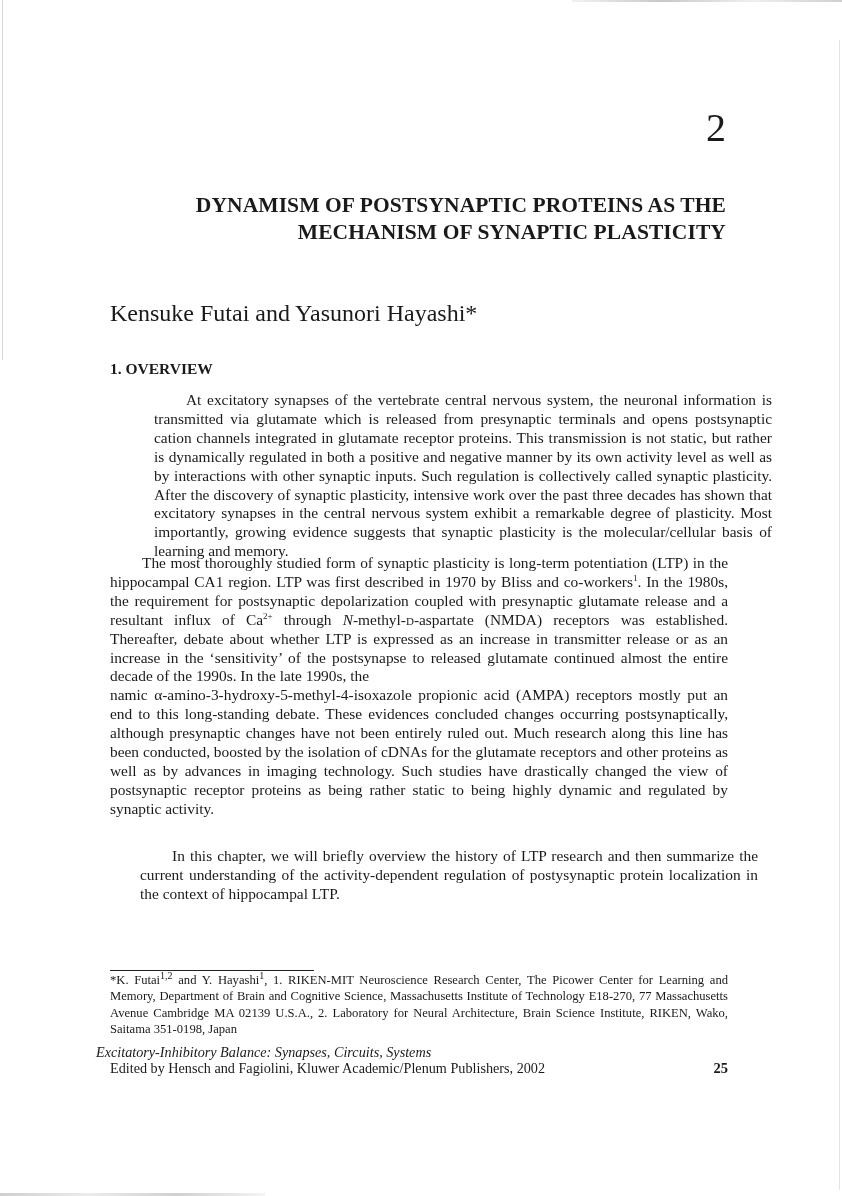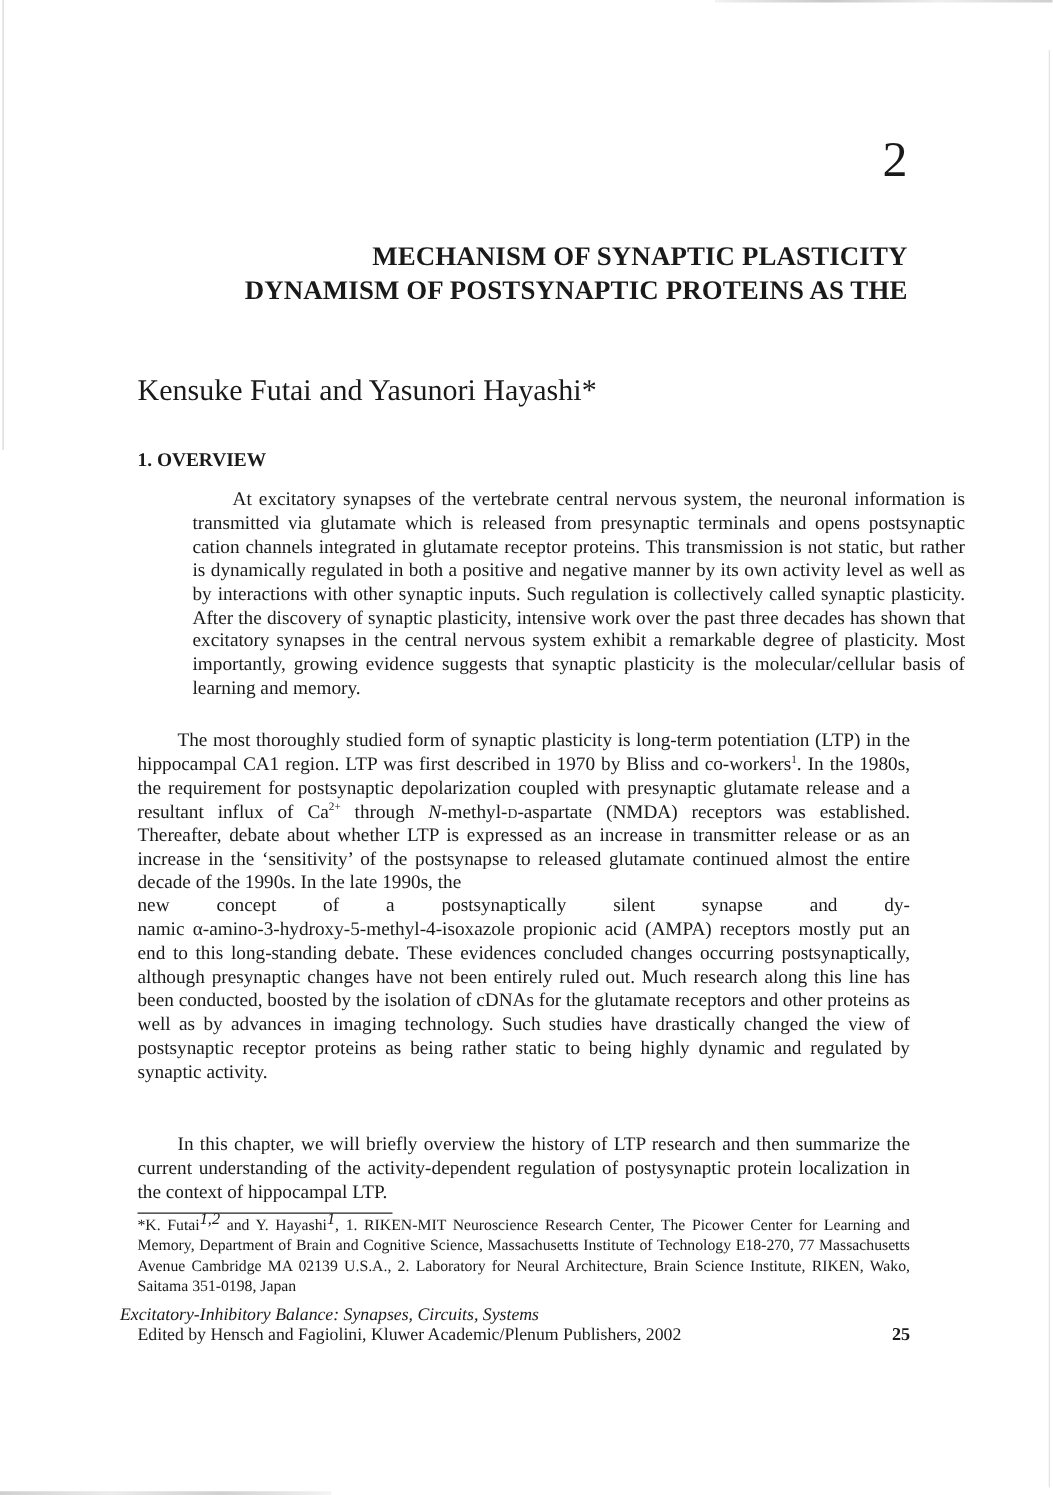--- a/index.html
+++ b/index.html
@@ -11,71 +11,60 @@
 
     .chapter-num { position: absolute; top: 108px; right: 116px; font-size: 40px; line-height: 1; font-weight: normal; }
     .title { position: absolute; top: 192px; right: 116px; width: 640px; text-align: right; font-weight: bold; font-size: 21.5px; line-height: 27px; letter-spacing: 0.1px; }
     .title div { white-space: nowrap; }
     .authors { position: absolute; top: 300px; left: 110px; font-size: 24px; }
     .section-heading { position: absolute; top: 360px; left: 110px; font-size: 15.5px; font-weight: bold; text-align: right; }
 
     .body-text { position: absolute; left: 110px; width: 618px; font-size: 15.4px; line-height: 18.9px; text-align: justify; }
     .body-text p { margin: 0; text-indent: 32px; }
     #para1 { top: 391px; margin-left: 44px; }
-    #para2 { top: 584px; }
-    #para3 { top: 907px; }
+    #para2 { top: 554px; }
+    #para3 { top: 847px; margin-left: 30px; }
     .spread-line { display: flex; justify-content: space-between; }
     sup { font-size: 9px; line-height: 0; vertical-align: 6px; }
     .sc { font-variant: small-caps; }
 
     .fn-rule { position: absolute; top: 970px; left: 110px; width: 204px; height: 1px; background: #222; }
     .footnote { position: absolute; top: 972px; left: 110px; width: 618px; font-size: 12.6px; line-height: 16.4px; text-align: justify; }
     .footnote .fn-first { text-indent: 0; }
-    .footnote sup { font-size: 13px; vertical-align: 5px; font-style: italic; }
+    .footnote sup { font-size: 10px; vertical-align: 5px; }
 
     .book-title { position: absolute; top: 1044px; left: 96px; font-size: 14.2px; font-style: italic; }
     .book-editors { position: absolute; top: 1060px; left: 110px; font-size: 14.2px; }
     .page-number { position: absolute; top: 1060px; right: 114px; font-size: 14.5px; font-weight: bold; }
   </style>
 </head>
 <body>
 
 <div class="edge-left"></div>
 <div class="edge-right"></div>
 <div class="edge-top"></div>
 <div class="edge-bottom"></div>
 
 <div class="chapter-num">2</div>
 
 <div class="title">
+  <div>DYNAMISM OF POSTSYNAPTIC PROTEINS AS THE</div>
   <div>MECHANISM OF SYNAPTIC PLASTICITY</div>
-  <div>DYNAMISM OF POSTSYNAPTIC PROTEINS AS THE</div>
 </div>
 
 <div class="authors">Kensuke Futai and Yasunori Hayashi*</div>
 
 <div class="section-heading">1. OVERVIEW</div>
 
 <div class="body-text" id="para1">
   <p>At excitatory synapses of the vertebrate central nervous system, the neuronal information is transmitted via glutamate which is released from presynaptic terminals and opens postsynaptic cation channels integrated in glutamate receptor proteins. This transmission is not static, but rather is dynamically regulated in both a positive and negative manner by its own activity level as well as by interactions with other synaptic inputs. Such regulation is collectively called synaptic plasticity. After the discovery of synaptic plasticity, intensive work over the past three decades has shown that excitatory synapses in the central nervous system exhibit a remarkable degree of plasticity. Most importantly, growing evidence suggests that synaptic plasticity is the molecular/cellular basis of learning and memory.</p>
 </div>
 
 <div class="body-text" id="para2">
   <p><span>The most thoroughly studied form of synaptic plasticity is long-term potentiation (LTP) in the hippocampal CA1 region. LTP was first described in 1970 by Bliss and co-workers</span><sup>1</sup><span>. In the 1980s, the requirement for postsynaptic depolarization coupled with presynaptic glutamate release and a resultant influx of Ca</span><sup>2+</sup><span> through </span><i>N</i><span>-methyl-</span><span class="sc">d</span><span>-aspartate (NMDA) receptors was established. Thereafter, debate about whether LTP is expressed as an increase in transmitter release or as an increase in the ‘sensitivity’ of the postsynapse to released glutamate continued almost the entire decade of the 1990s.  In the late 1990s, the</span></p>
-  <div class="spread-line">
-    <span>new</span>
-    <span>concept</span>
-    <span>of</span>
-    <span>a</span>
-    <span>postsynaptically</span>
-    <span>silent</span>
-    <span>synapse</span>
-    <span>and</span>
-    <span>dy-</span>
-  </div>
   <p style="text-indent:0">namic α-amino-3-hydroxy-5-methyl-4-isoxazole propionic acid (AMPA) receptors mostly put an end to this long-standing debate. These evidences concluded changes occurring postsynaptically, although presynaptic changes have not been entirely ruled out. Much research along this line has been conducted, boosted by the isolation of cDNAs for the glutamate receptors and other proteins as well as by advances in imaging technology. Such studies have drastically changed the view of postsynaptic receptor proteins as being rather static to being highly dynamic and regulated by synaptic activity.</p>
 </div>
 
 <div class="body-text" id="para3">
   <p>In this chapter, we will briefly overview the history of LTP research and then summarize the current understanding of the activity-dependent regulation of postysynaptic protein localization in the context of hippocampal LTP.</p>
 </div>
 
 <div class="fn-rule"></div>
 <div class="footnote">
   <div class="fn-first"><span>*K. Futai</span><sup>1,2</sup><span> and Y. Hayashi</span><sup>1</sup><span>, 1. RIKEN-MIT Neuroscience Research Center, The Picower Center for Learning and Memory, Department of Brain and Cognitive Science, Massachusetts Institute of Technology E18-270, 77 Massachusetts Avenue Cambridge MA 02139 U.S.A., 2. Laboratory for Neural Architecture, Brain Science Institute, RIKEN, Wako, Saitama 351-0198, Japan</span></div>

